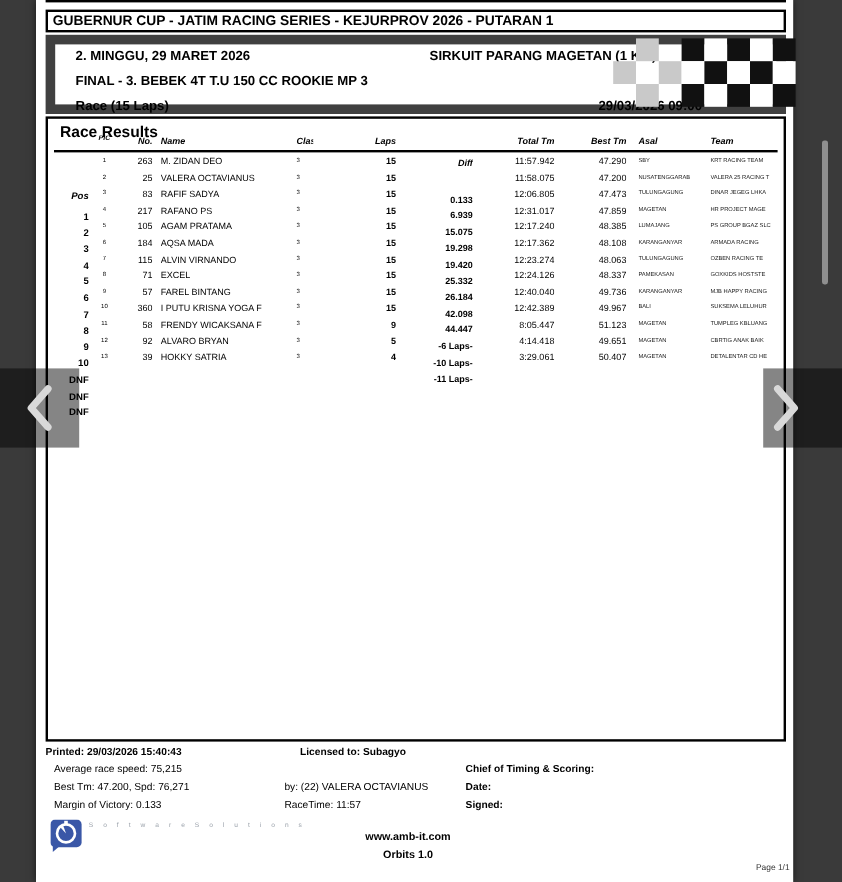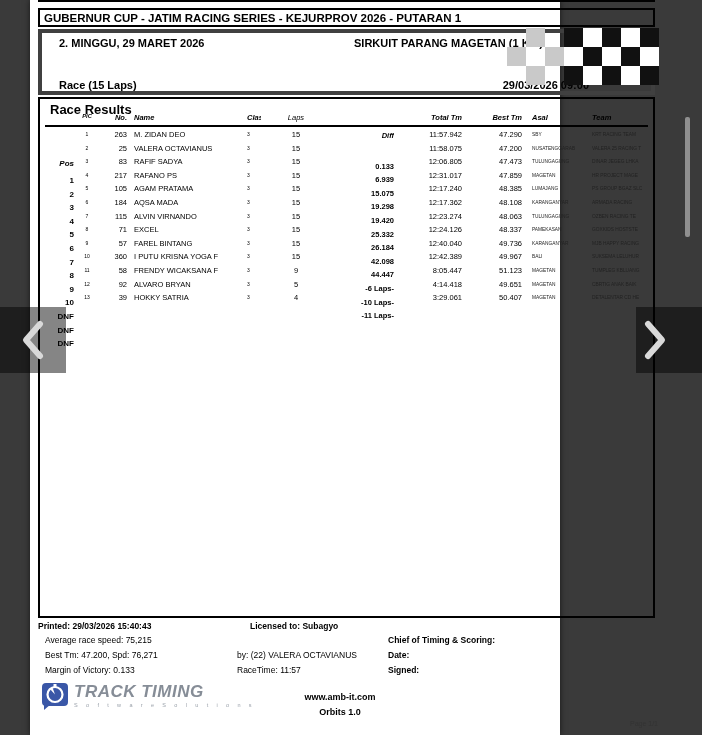--- a/index.html
+++ b/index.html
@@ -1,45 +1,45 @@
 <!DOCTYPE html>
 <html><head>
 <meta charset="utf-8">
 <style>
   html,body{margin:0;padding:0;background:#3a3a3a;}
   *{box-sizing:border-box;}
   .viewer{position:relative;width:702px;height:735px;background:#3a3a3a;overflow:hidden;
           font-family:"Liberation Sans",sans-serif;color:#000;}
-  .page{position:absolute;left:30px;top:0;width:530px;height:735px;background:#fff;
+  .page{position:absolute;left:30px;top:0;width:631px;height:735px;background:#fff;
         box-shadow:0 0 6px rgba(0,0,0,.6);padding-left:24px;}
   
   .top-partial{position:absolute;left:8px;top:0;width:617px;height:2px;background:#000;}
   .box1{position:absolute;left:8px;top:8px;width:617px;height:19px;border:2px solid #000;
         display:flex;align-items:center;padding-left:4px;font-weight:bold;font-size:11.5px;}
-  .box2{position:absolute;left:8px;top:29px;width:617px;height:66px;border:4px solid #404040;
+  .box2{position:absolute;left:8px;top:29px;width:617px;height:66px;border:8px solid #404040;
         font-weight:bold;font-size:11px;}
   .b2-line{position:absolute;left:17px;white-space:nowrap;}
   .b2-circuit{position:absolute;left:312px;top:4px;white-space:nowrap;}
   .b2-datetime{position:absolute;right:62px;top:46px;white-space:nowrap;}
   .flag{position:absolute;left:465px;top:-5px;width:152px;height:57px;z-index:3;pointer-events:none;}
   .flag div{position:absolute;width:19px;height:19px;}
   
   .box3{position:absolute;left:8px;top:97px;width:617px;height:521px;border:2px solid #000;}
   .results-title{position:absolute;left:10px;top:3px;font-weight:bold;font-size:13px;}
   .thead{position:absolute;left:0;top:14px;width:100%;height:12px;font-style:italic;font-weight:bold;font-size:7.5px;}
   .thead-rule{position:absolute;left:5px;top:26px;width:603px;height:2px;background:#000;}
   .tbody{position:absolute;left:0;top:29px;width:100%;}
   .trow{position:absolute;left:0;width:100%;height:13.6px;font-size:7.5px;line-height:13.6px;}
   .cell{position:absolute;top:0;white-space:nowrap;overflow:hidden;}
   .c-pos  {left:0px;   width:34px; text-align:right; font-weight:bold;font-size:8px;margin-top:46px;}
   .c-pic  {left:36px;  width:22px; text-align:center;font-size:5px;}
   .c-no   {left:56px;  width:31px; text-align:right;}
   .c-name {left:94px;  width:115px;}
   .c-cls  {left:207px; width:14px; font-size:5px;}
-  .c-laps {left:241px; width:30px; text-align:center;font-weight:normal;}
+  .c-laps {left:260px; width:30px; text-align:right;font-weight:bold;}
   .c-diff {left:289px; width:65px; text-align:right;font-weight:bold;margin-top:18px;}
   .c-total{left:362px; width:60px; text-align:right;}
   .c-best {left:432px; width:50px; text-align:right;}
   .c-asal {left:492px; width:57px; font-size:4.8px;color:#222;}
   .c-team {left:552px; width:62px; font-size:4.8px;color:#222;}
   .thead .c-pic{font-size:5.8px;}
   .thead .c-cls{font-size:7.5px;}
   .thead .c-asal,.thead .c-team{font-size:7.5px;color:#000;}
   
   .f-printed{position:absolute;left:8px;top:621px;font-weight:bold;font-size:8.5px;}
@@ -76,20 +76,21 @@
   <div class="page">
     <div class="top-partial"></div>
 
     <div class="box1">
       <span>GUBERNUR CUP - JATIM RACING SERIES - KEJURPROV 2026 - PUTARAN 1</span>
     </div>
 
     <div class="box2">
       <span class="b2-line" style="top:4px">2. MINGGU, 29 MARET 2026</span>
       <span class="b2-circuit">SIRKUIT PARANG MAGETAN (1 Km)</span>
+      <span class="b2-line" style="top:25px">FINAL - 3. BEBEK 4T T.U 150 CC ROOKIE MP 3</span>
       <span class="b2-line" style="top:46px">Race (15 Laps)</span>
       <span class="b2-datetime">29/03/2026  09:00</span>
       <div class="flag">
           <div style="left: 0px; top: 0px; background: transparent;"></div>
           <div style="left: 19px; top: 0px; background: rgb(201, 201, 201);"></div>
           <div style="left: 38px; top: 0px; background: transparent;"></div>
           <div style="left: 57px; top: 0px; background: rgb(17, 17, 17);"></div>
           <div style="left: 76px; top: 0px; background: rgb(255, 255, 255);"></div>
           <div style="left: 95px; top: 0px; background: rgb(17, 17, 17);"></div>
           <div style="left: 114px; top: 0px; background: rgb(255, 255, 255);"></div>
@@ -315,21 +316,20 @@
 
     <div class="logo">
       <svg class="logo-icon" viewBox="0 0 27 27">
         <rect x="0" y="0" width="26" height="23" rx="4" fill="#3a57a7"></rect>
         <path d="M2 21 L2 27 L9 21 Z" fill="#3a57a7"></path>
         <circle cx="13" cy="11.5" r="7.5" fill="none" stroke="#fff" stroke-width="2.2"></circle>
         <path d="M13 11.5 L7.5 5.5 L10.5 4.5 Z" fill="#fff"></path>
         <rect x="11.5" y="1" width="3" height="3" fill="#fff"></rect>
       </svg>
       <div class="logo-text">
-        <div class="brand">TRACK TIMING</div>
         <div class="brand-sub">S o f t w a r e   S o l u t i o n s</div>
       </div>
     </div>
 
     <div class="f-web">www.amb-it.com</div>
     <div class="f-orbits">Orbits 1.0</div>
     <div class="f-page">Page 1/1</div>
   </div>
 
   <div class="nav nav-left">

